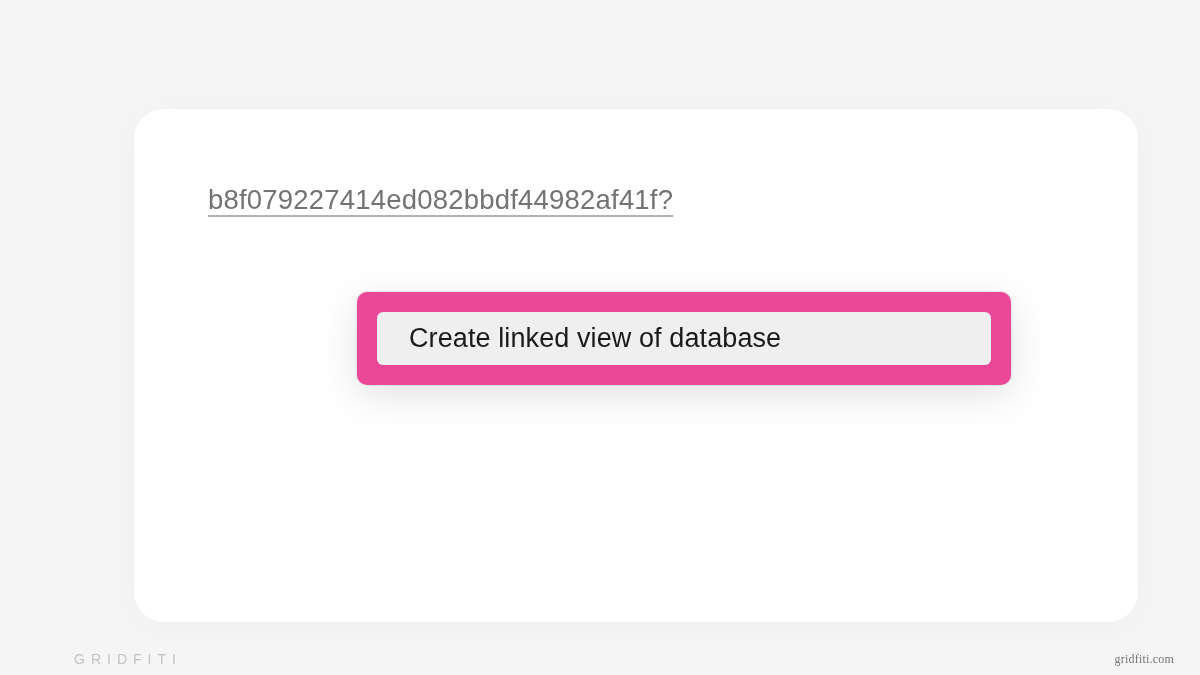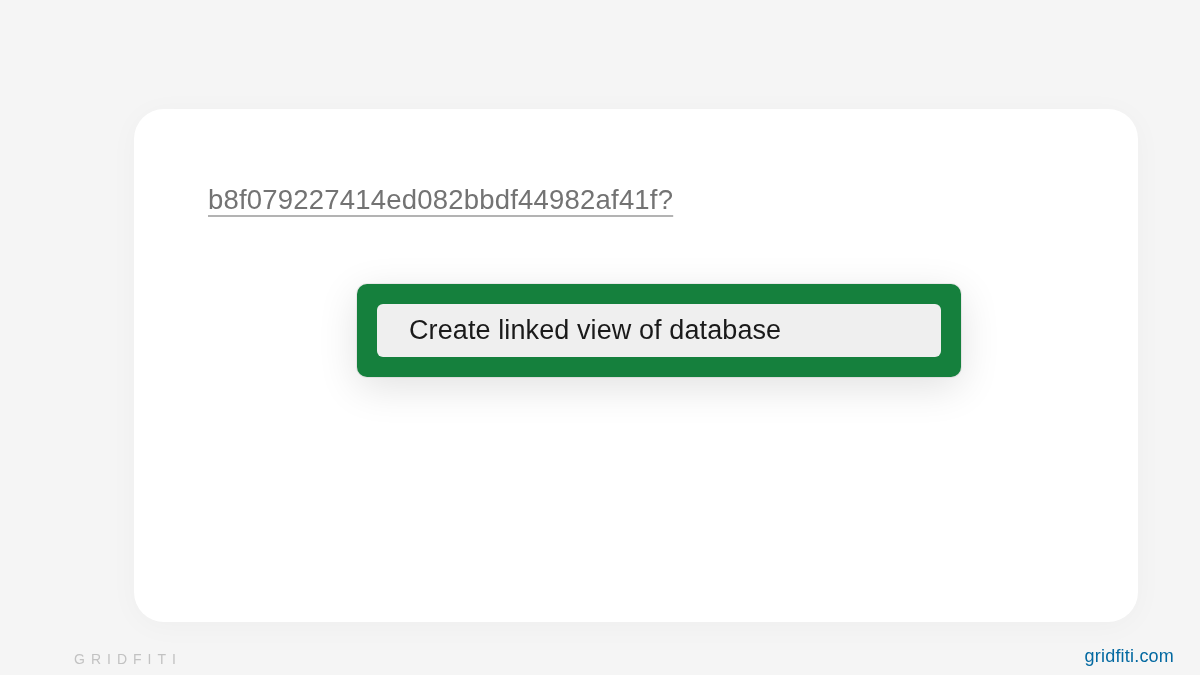--- a/index.html
+++ b/index.html
@@ -38,24 +38,24 @@
       color: #737373;
       text-decoration: underline;
       text-decoration-color: #b3b3b3;
       text-underline-offset: 6px;
       text-decoration-thickness: 1.5px;
       letter-spacing: 0.2px;
     }
     
     .popup {
       position: absolute;
-      top: 248px;
+      top: 256px;
       left: 321px;
-      width: 604px;
-      background: #15803d;
+      width: 654px;
+      background: #ec4899;
       border-radius: 10px;
       box-shadow: 0 10px 40px rgba(0,0,0,0.12), 0 0 0 1px rgba(0,0,0,0.06);
       padding: 8px;
     }
     
     .menu-item {
       font-size: 27px;
       color: #1a1a1a;
       padding: 11px 20px;
       border-radius: 6px;
@@ -75,23 +75,24 @@
       letter-spacing: 6px;
       color: #c2c2c2;
       font-weight: 400;
       text-align: center;
     }
     
     .footer-right {
       position: absolute;
       bottom: 20px;
       right: 38px;
-      font-size: 18px;
-      color: #0369a1;
+      font-size: 12px;
+      color: #737373;
       letter-spacing: 0.2px;
+      font-family: Liberation Serif, serif;
     }
   </style>
 </head>
 <body>
 
 <div class="card">
 </div>
 
 <div class="url-text">
   <span>b8f079227414ed082bbdf44982af41f?</span><br>

